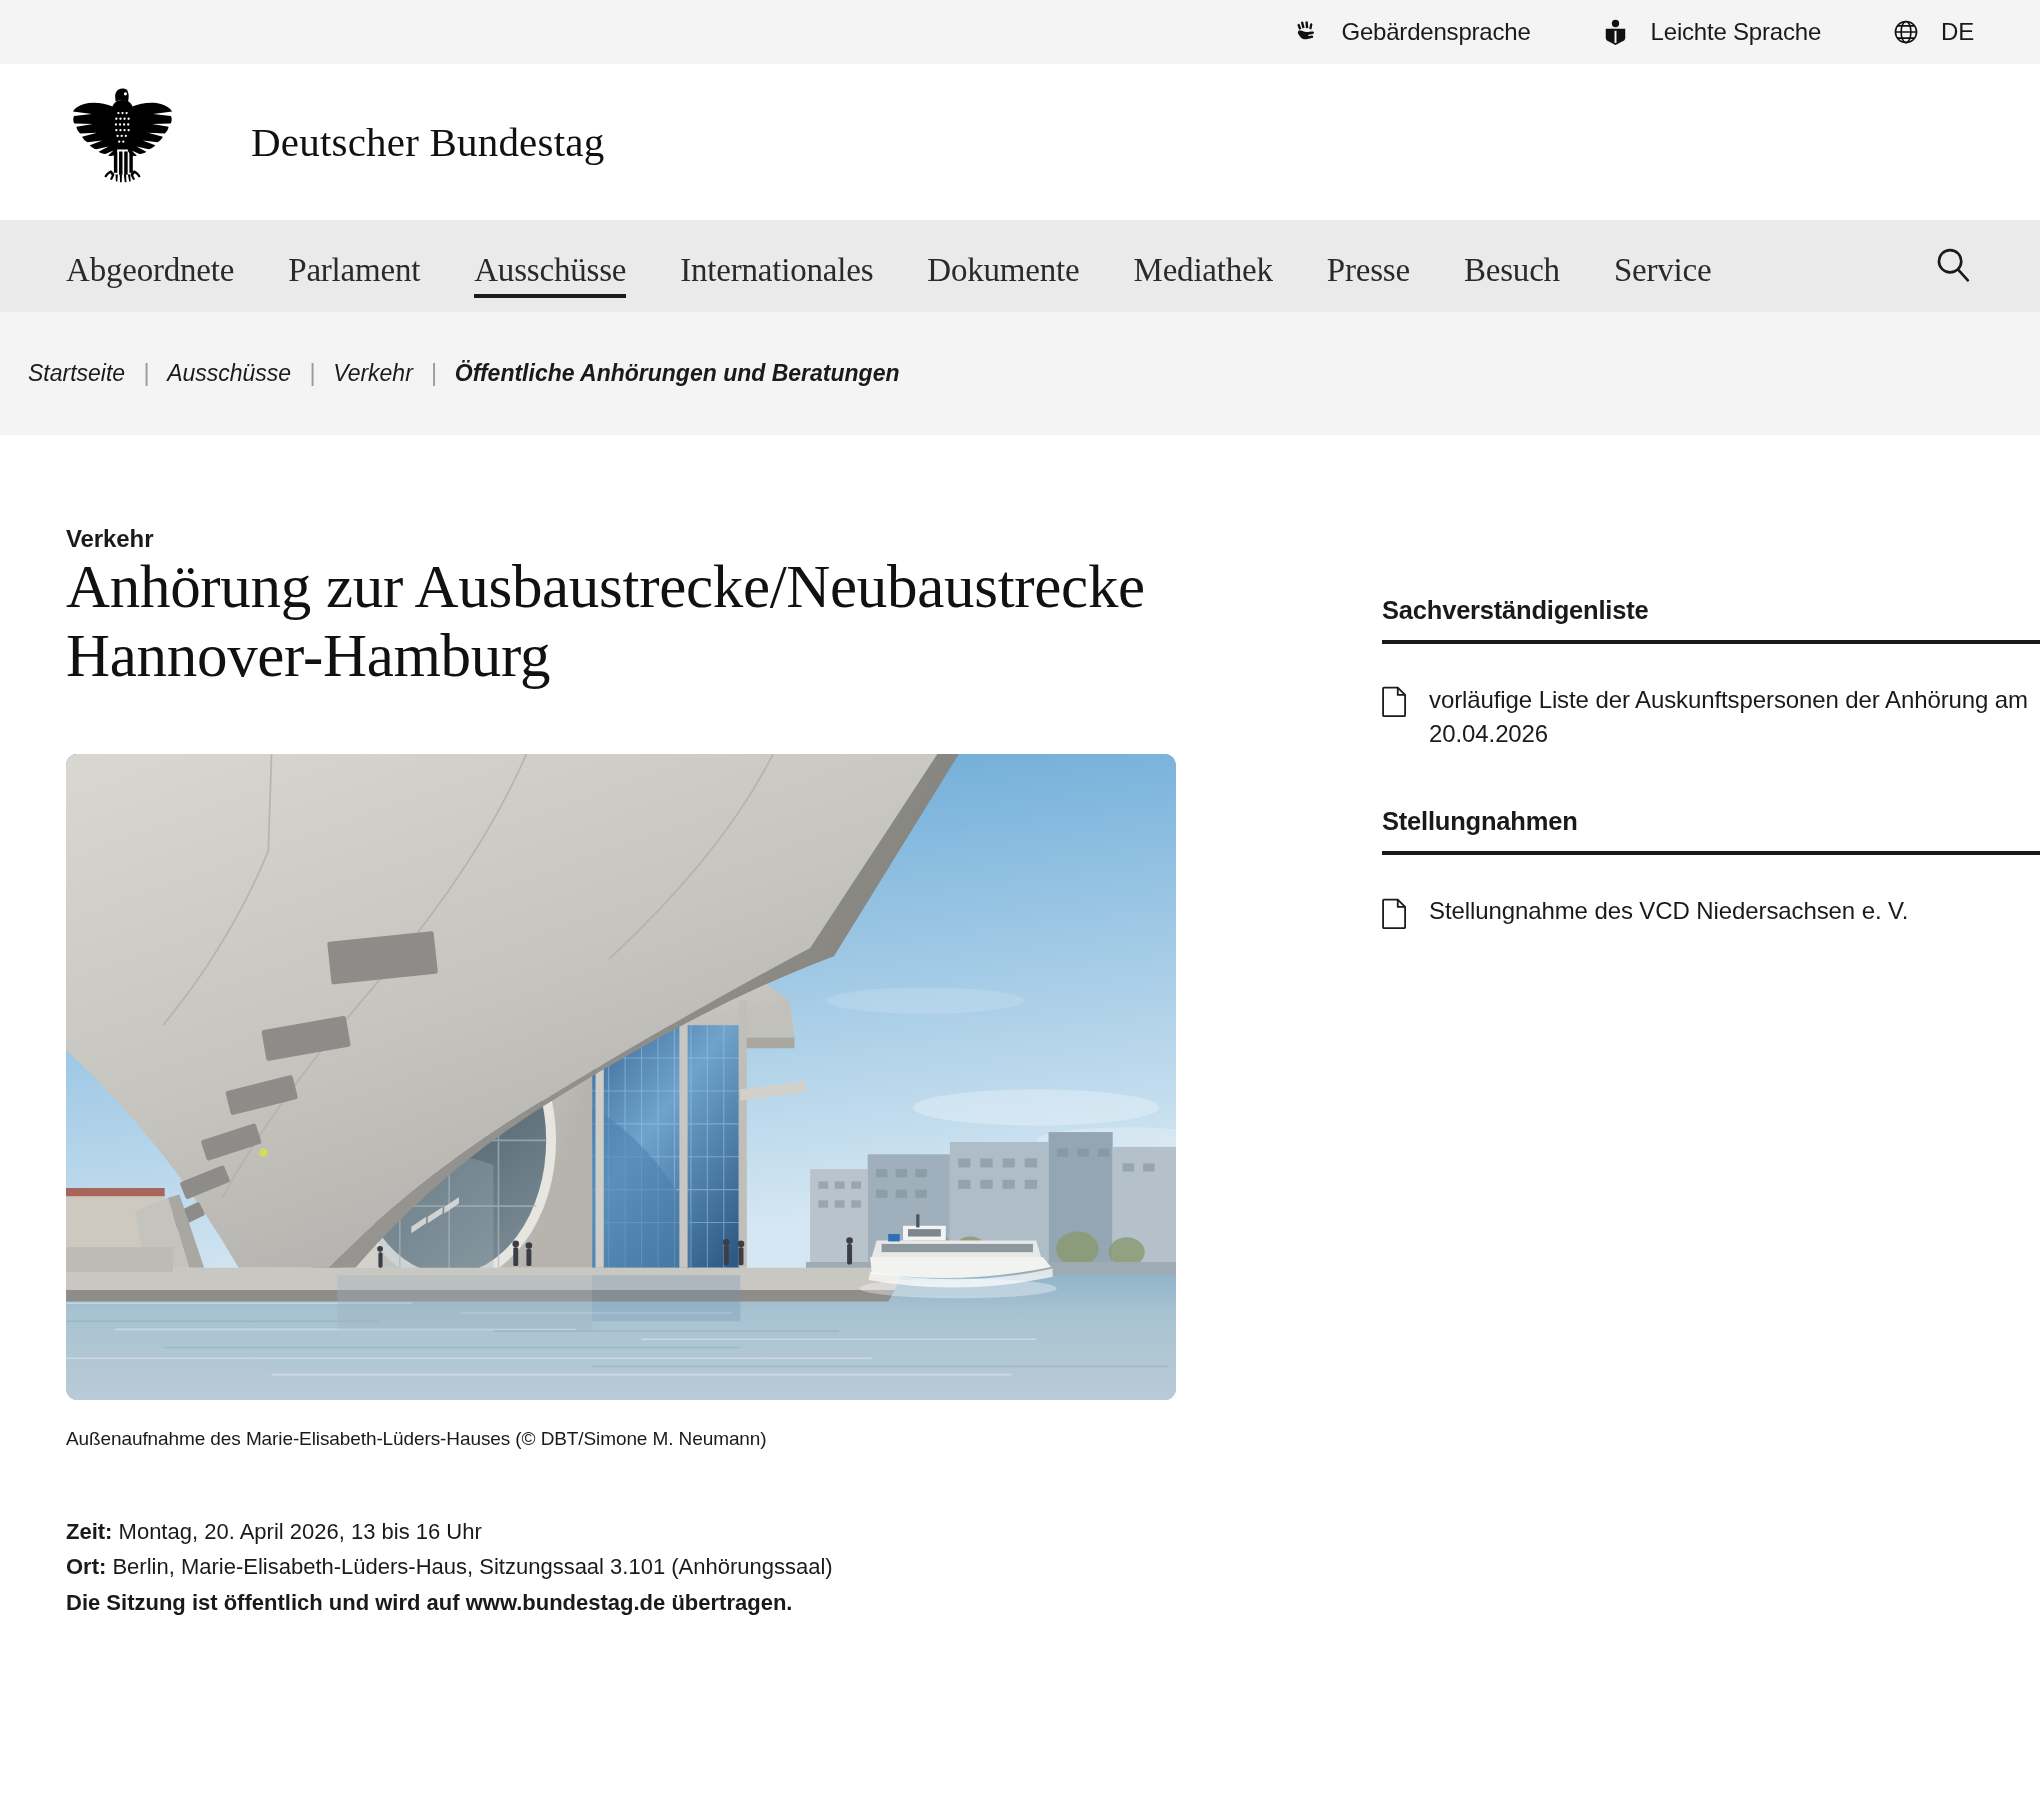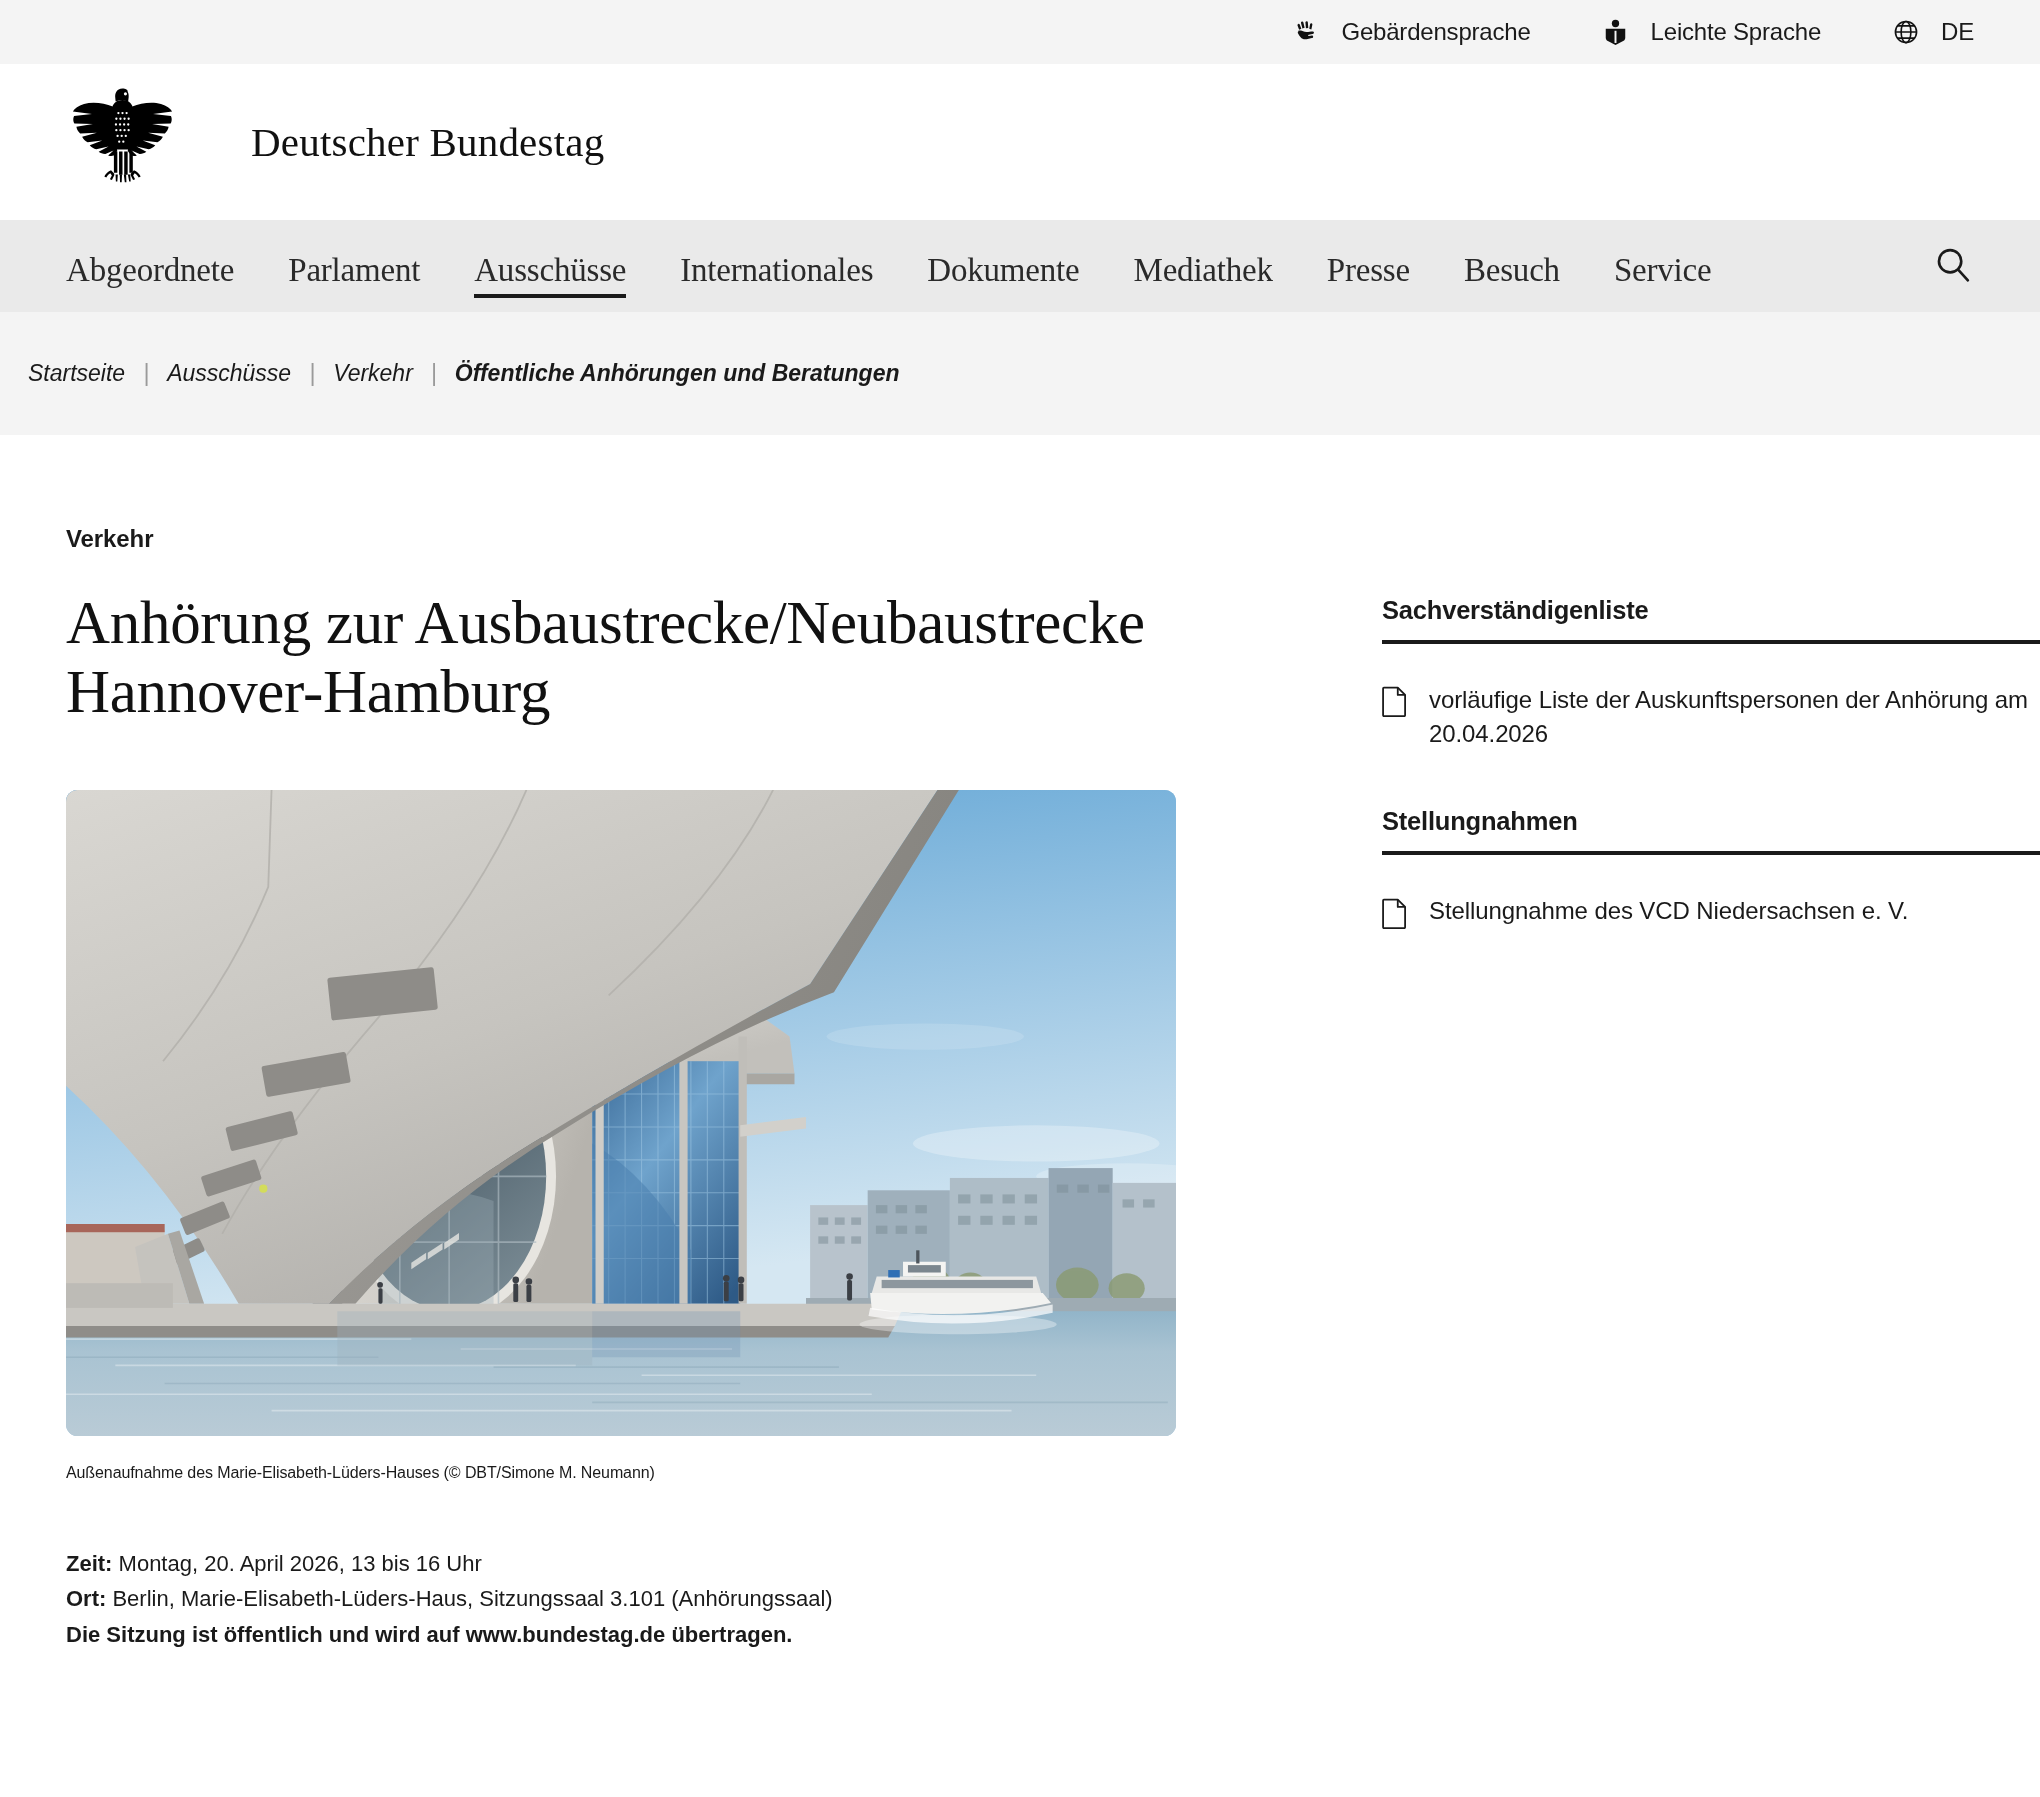--- a/index.html
+++ b/index.html
@@ -166,21 +166,20 @@
   }
 
   .kicker {
     margin-top: 90px;
     font-size: 24px;
     font-weight: bold;
     color: #1a1a1a;
     letter-spacing: -0.1px;
   }
   .page-title {
-    margin-top: 36px;
     font-family: "Liberation Serif", serif;
     font-size: 61px;
     line-height: 1.13;
     font-weight: normal;
     color: #111111;
     max-width: 1151px;
     letter-spacing: -0.3px;
   }
 
   
@@ -190,21 +189,21 @@
     height: 646px;
     border-radius: 11.5px;
     overflow: hidden;
     position: relative;
     background: #9fc4df;
     display: block;
   }
   .hero svg { display: block; width: 100%; height: 100%; }
   .caption {
     margin-top: 28px;
-    font-size: 16px;
+    font-size: 19px;
     color: #1a1a1a;
     letter-spacing: -0.1px;
   }
 
   
   .infoblock {
     margin-top: 64px;
     font-size: 22px;
     line-height: 1.62;
     color: #1a1a1a;

